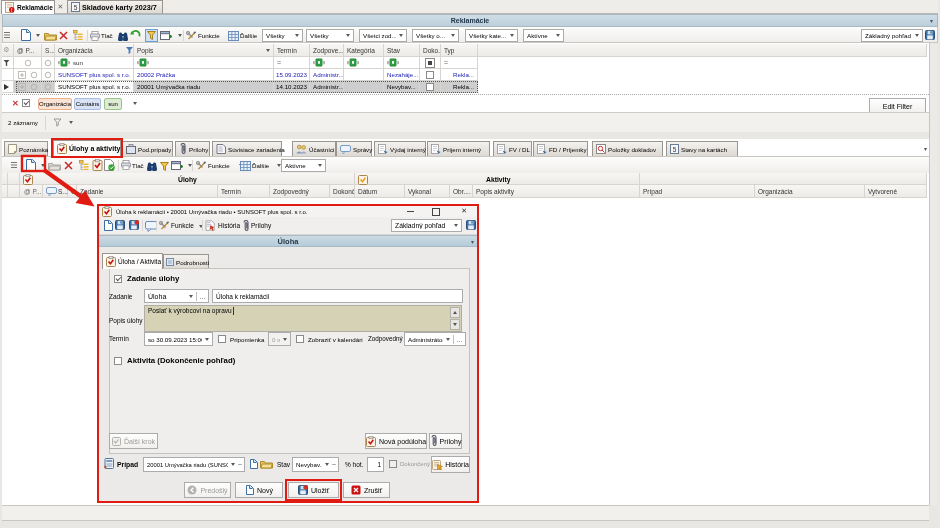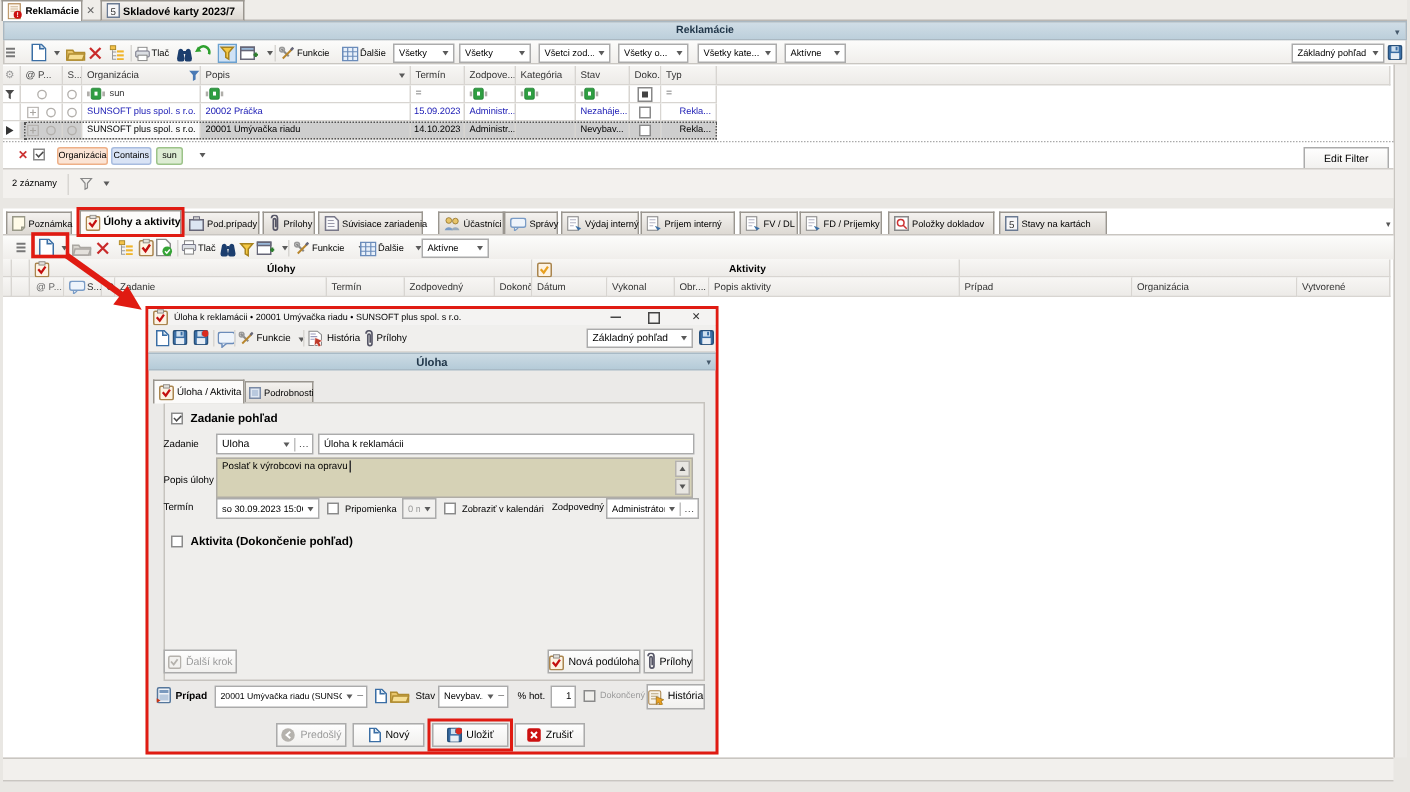--- a/index.html
+++ b/index.html
@@ -834,21 +834,21 @@
         <svg width="8" height="8" viewBox="0 0 8 8">
           <rect x="0.5" y="0.5" width="7" height="7" fill="#dfe7f2" stroke="#7a8aa5"></rect>
           <rect x="2" y="2" width="4" height="4" fill="#b9c9de"></rect>
         </svg>
       </span>
       <span style="font-size:6.2px" class="tx2">Podrobnosti</span>
     </div>
     <div class="abs" style="left:10px;top:62px;width:361px;height:186px;background:#efeeec;border:1px solid #c6c3be;box-sizing:border-box"></div>
     <div class="abs f" style="left:15px;top:68px">
       <span class="cb on"></span>
-      <b style="margin-left:5px;font-size:7.8px" class="tx2">Zadanie pohľad</b>
+      <b style="margin-left:5px;font-size:7.8px" class="tx2">Zadanie úlohy</b>
     </div>
     <div class="abs tx2" style="left:10px;top:87px;font-size:6.5px">Zadanie</div>
     <div class="abs combo" style="left:45px;top:83px;width:65px;height:14px;background:#fff;font-size:7px">
       <span class="tx" style="color:#000;margin:0 auto;">Úloha</span>
       <span class="arr"></span>
       <span class="dots">…</span>
     </div>
     <div class="abs f" style="left:113px;top:83px;width:251px;height:14px;background:#fff;border:1px solid #ababab;box-sizing:border-box;padding-left:3px;font-size:6.5px">Úloha k reklamácii</div>
     <div class="abs tx2" style="left:10px;top:111px;font-size:6.5px">Popis úlohy</div>
     <div class="abs" style="left:45px;top:99px;width:318px;height:27px;background:#d6d2b6;border:1px solid #b0ada6;box-sizing:border-box;font-size:6.5px;padding:1px 3px">Poslať k výrobcovi na opravu<span style="border-left:1px solid #333;margin-left:1px;height:8px;display:inline-block;vertical-align:middle"></span><div style="position:absolute;right:1px;top:1px;width:10px;height:11px;background:#e8e6e2;border:1px solid #b5b2ad;display:flex;align-items:center;justify-content:center;box-sizing:border-box">

